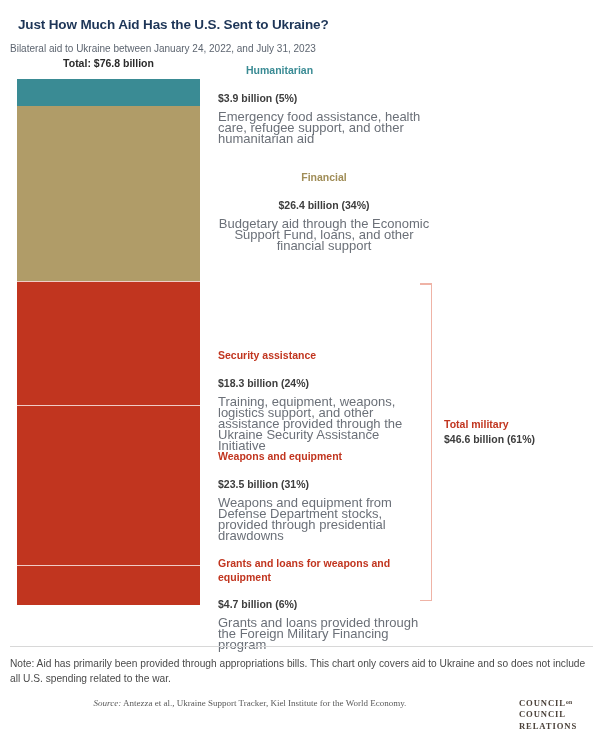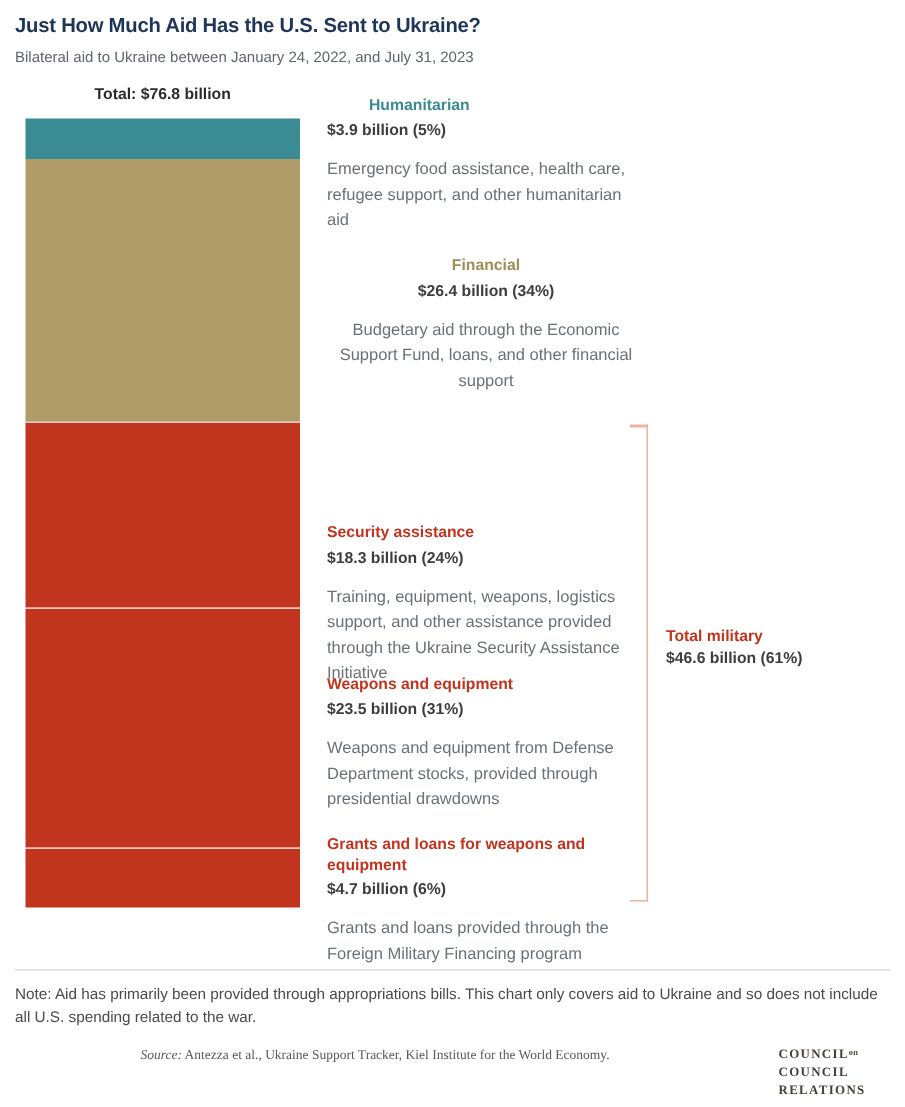--- a/index.html
+++ b/index.html
@@ -16,21 +16,21 @@
     overflow: hidden;
   }
 
   
   #header { position: absolute; left: 10px; top: 8px; width: 585px; }
   #chart-title {
     font-size: 13.5px;
     font-weight: bold;
     color: #1d3557;
     letter-spacing: -0.15px;
-    margin: 0;
+    margin: 8px;
     line-height: 18px;
   }
   #chart-subtitle {
     font-size: 10px;
     color: #5d6570;
     margin: 6px 0 0 0;
     line-height: 14px;
   }
 
   
@@ -71,27 +71,27 @@
     font-size: 10.5px;
     font-weight: bold;
     line-height: 13.5px;
     margin: 0;
   }
   .ann-value {
     font-size: 10.5px;
     font-weight: bold;
     color: #3d3d3d;
     line-height: 15px;
-    margin: 2px 0 0 0;
+    margin: 13px 0 0 0;
   }
   .ann-desc {
-    font-size: 11px;
+    font-size: 13px;
     color: #6b7078;
-    line-height: 17px;
-    margin: 10px 0 0 0;
+    line-height: 11px;
+    margin: 5px 0 0 0;
   }
 
   
   #military-bracket {
     position: absolute;
     left: 420px;
     top: 283px;
     width: 12px;
     height: 318px;
   }

